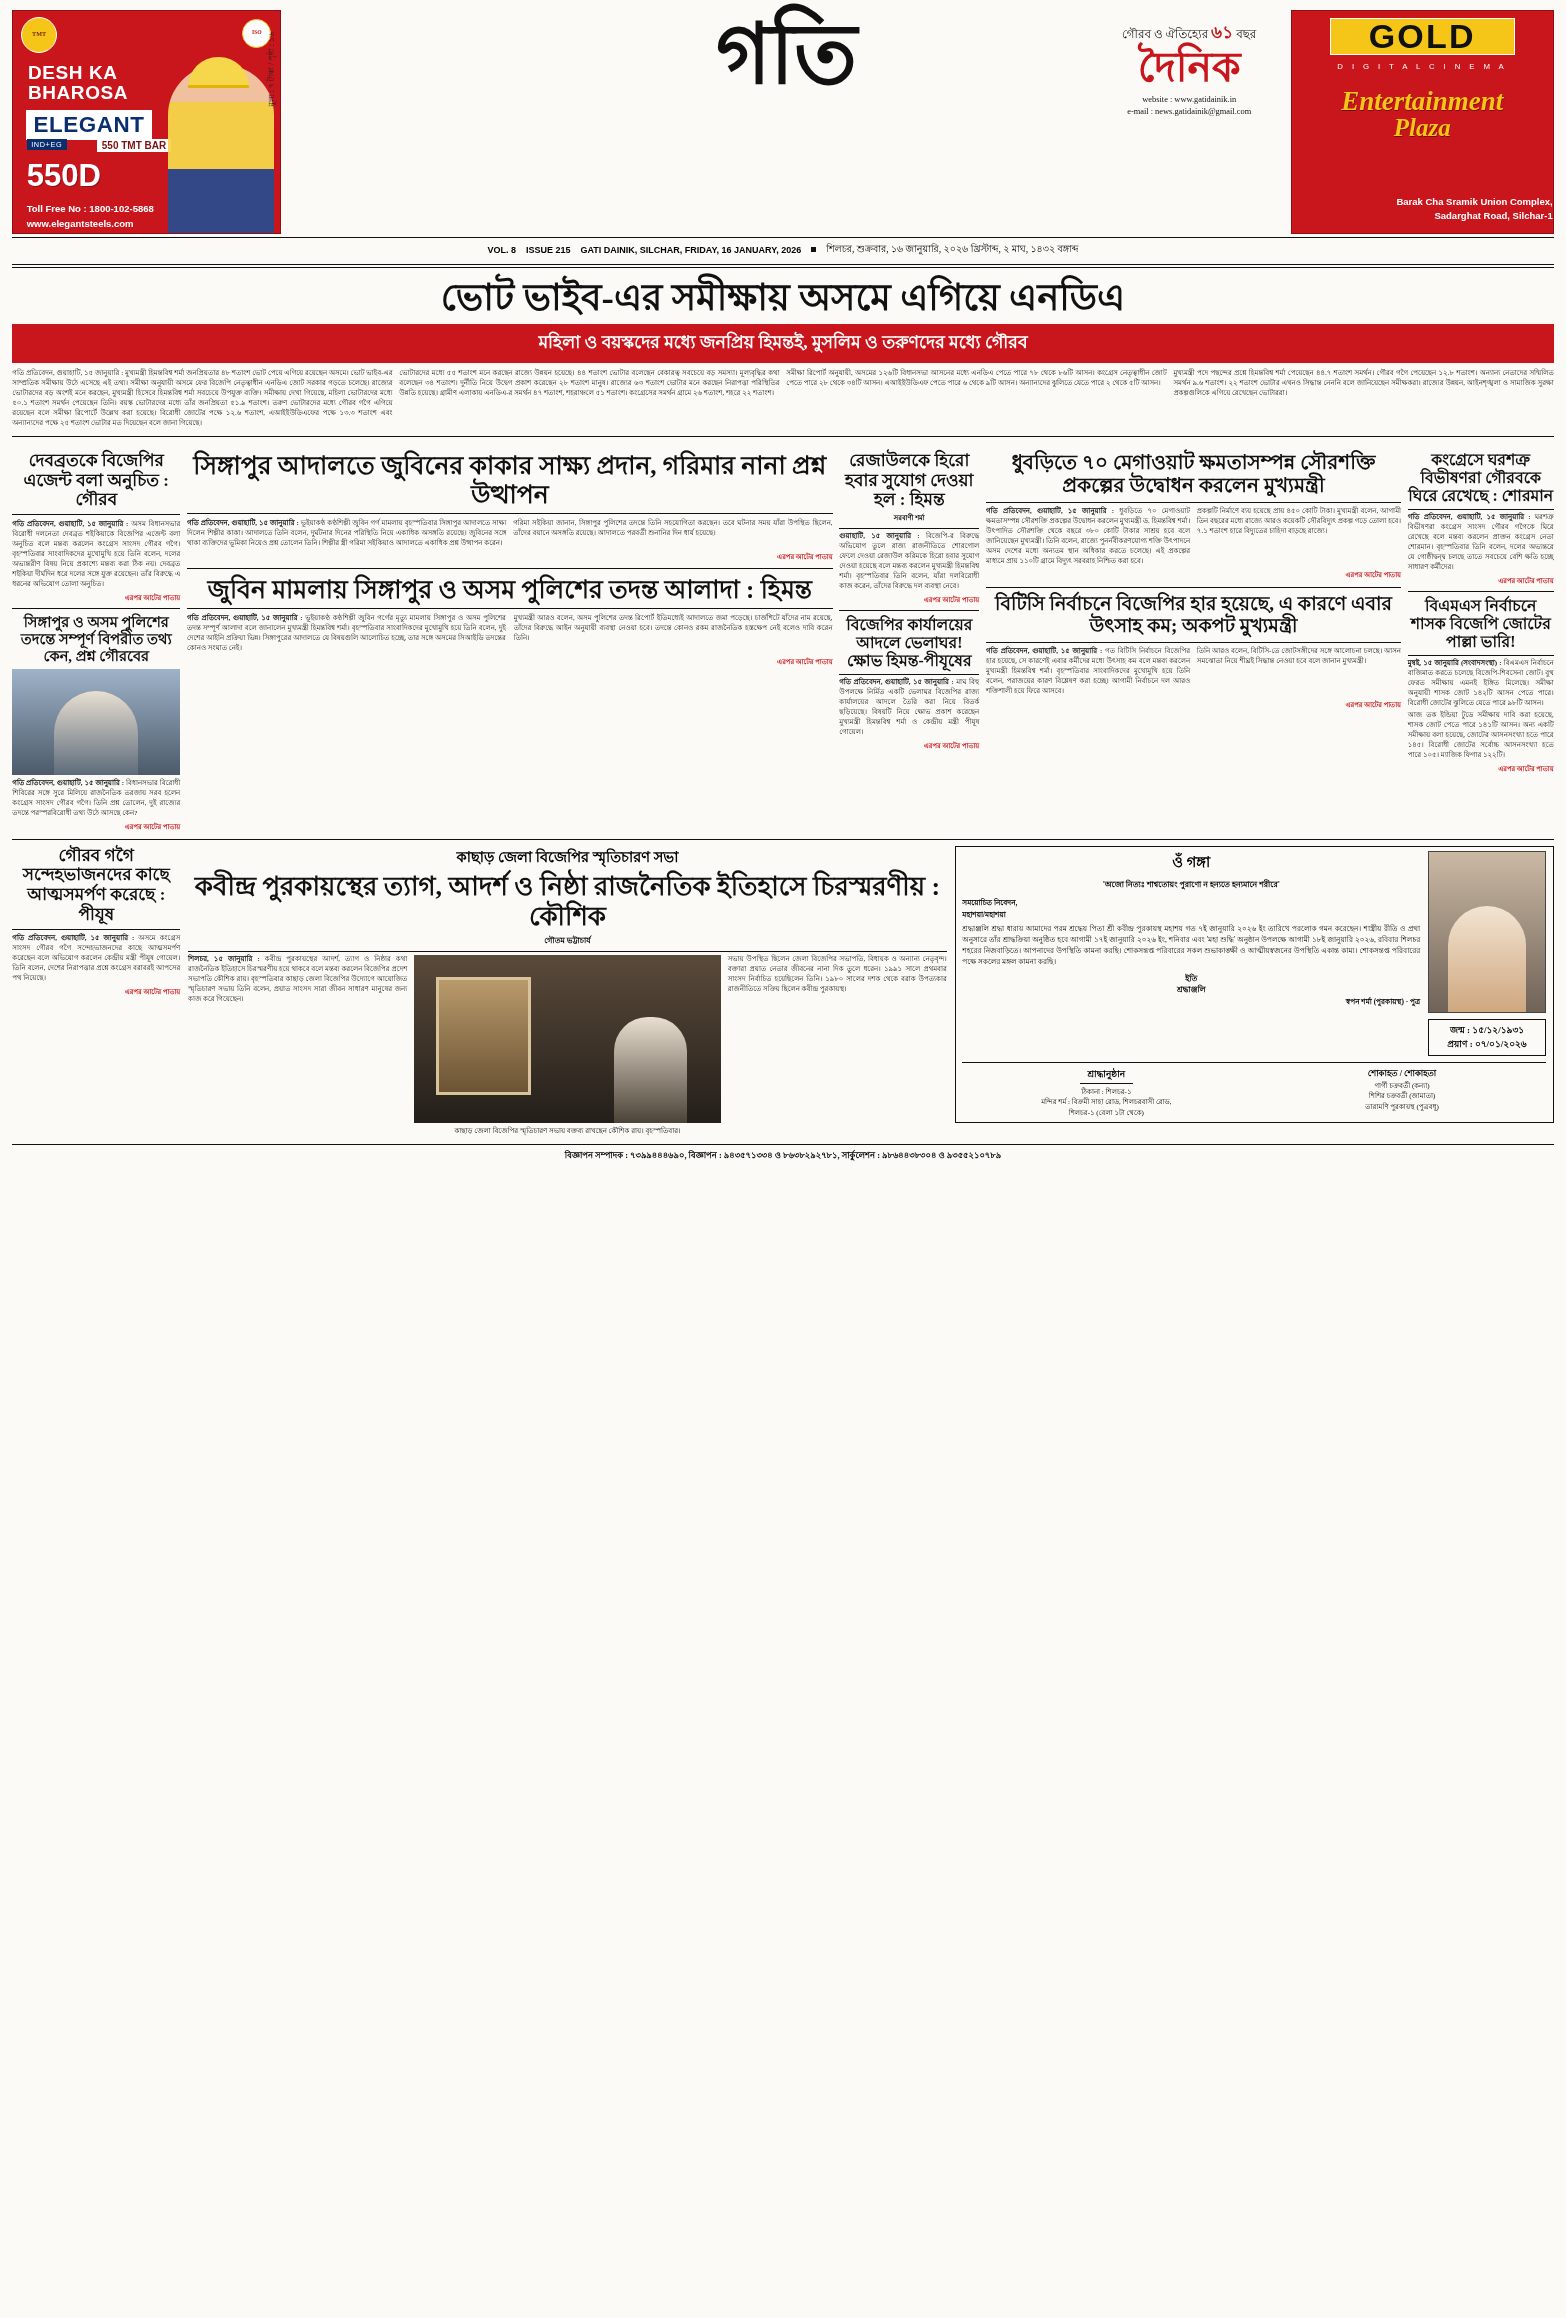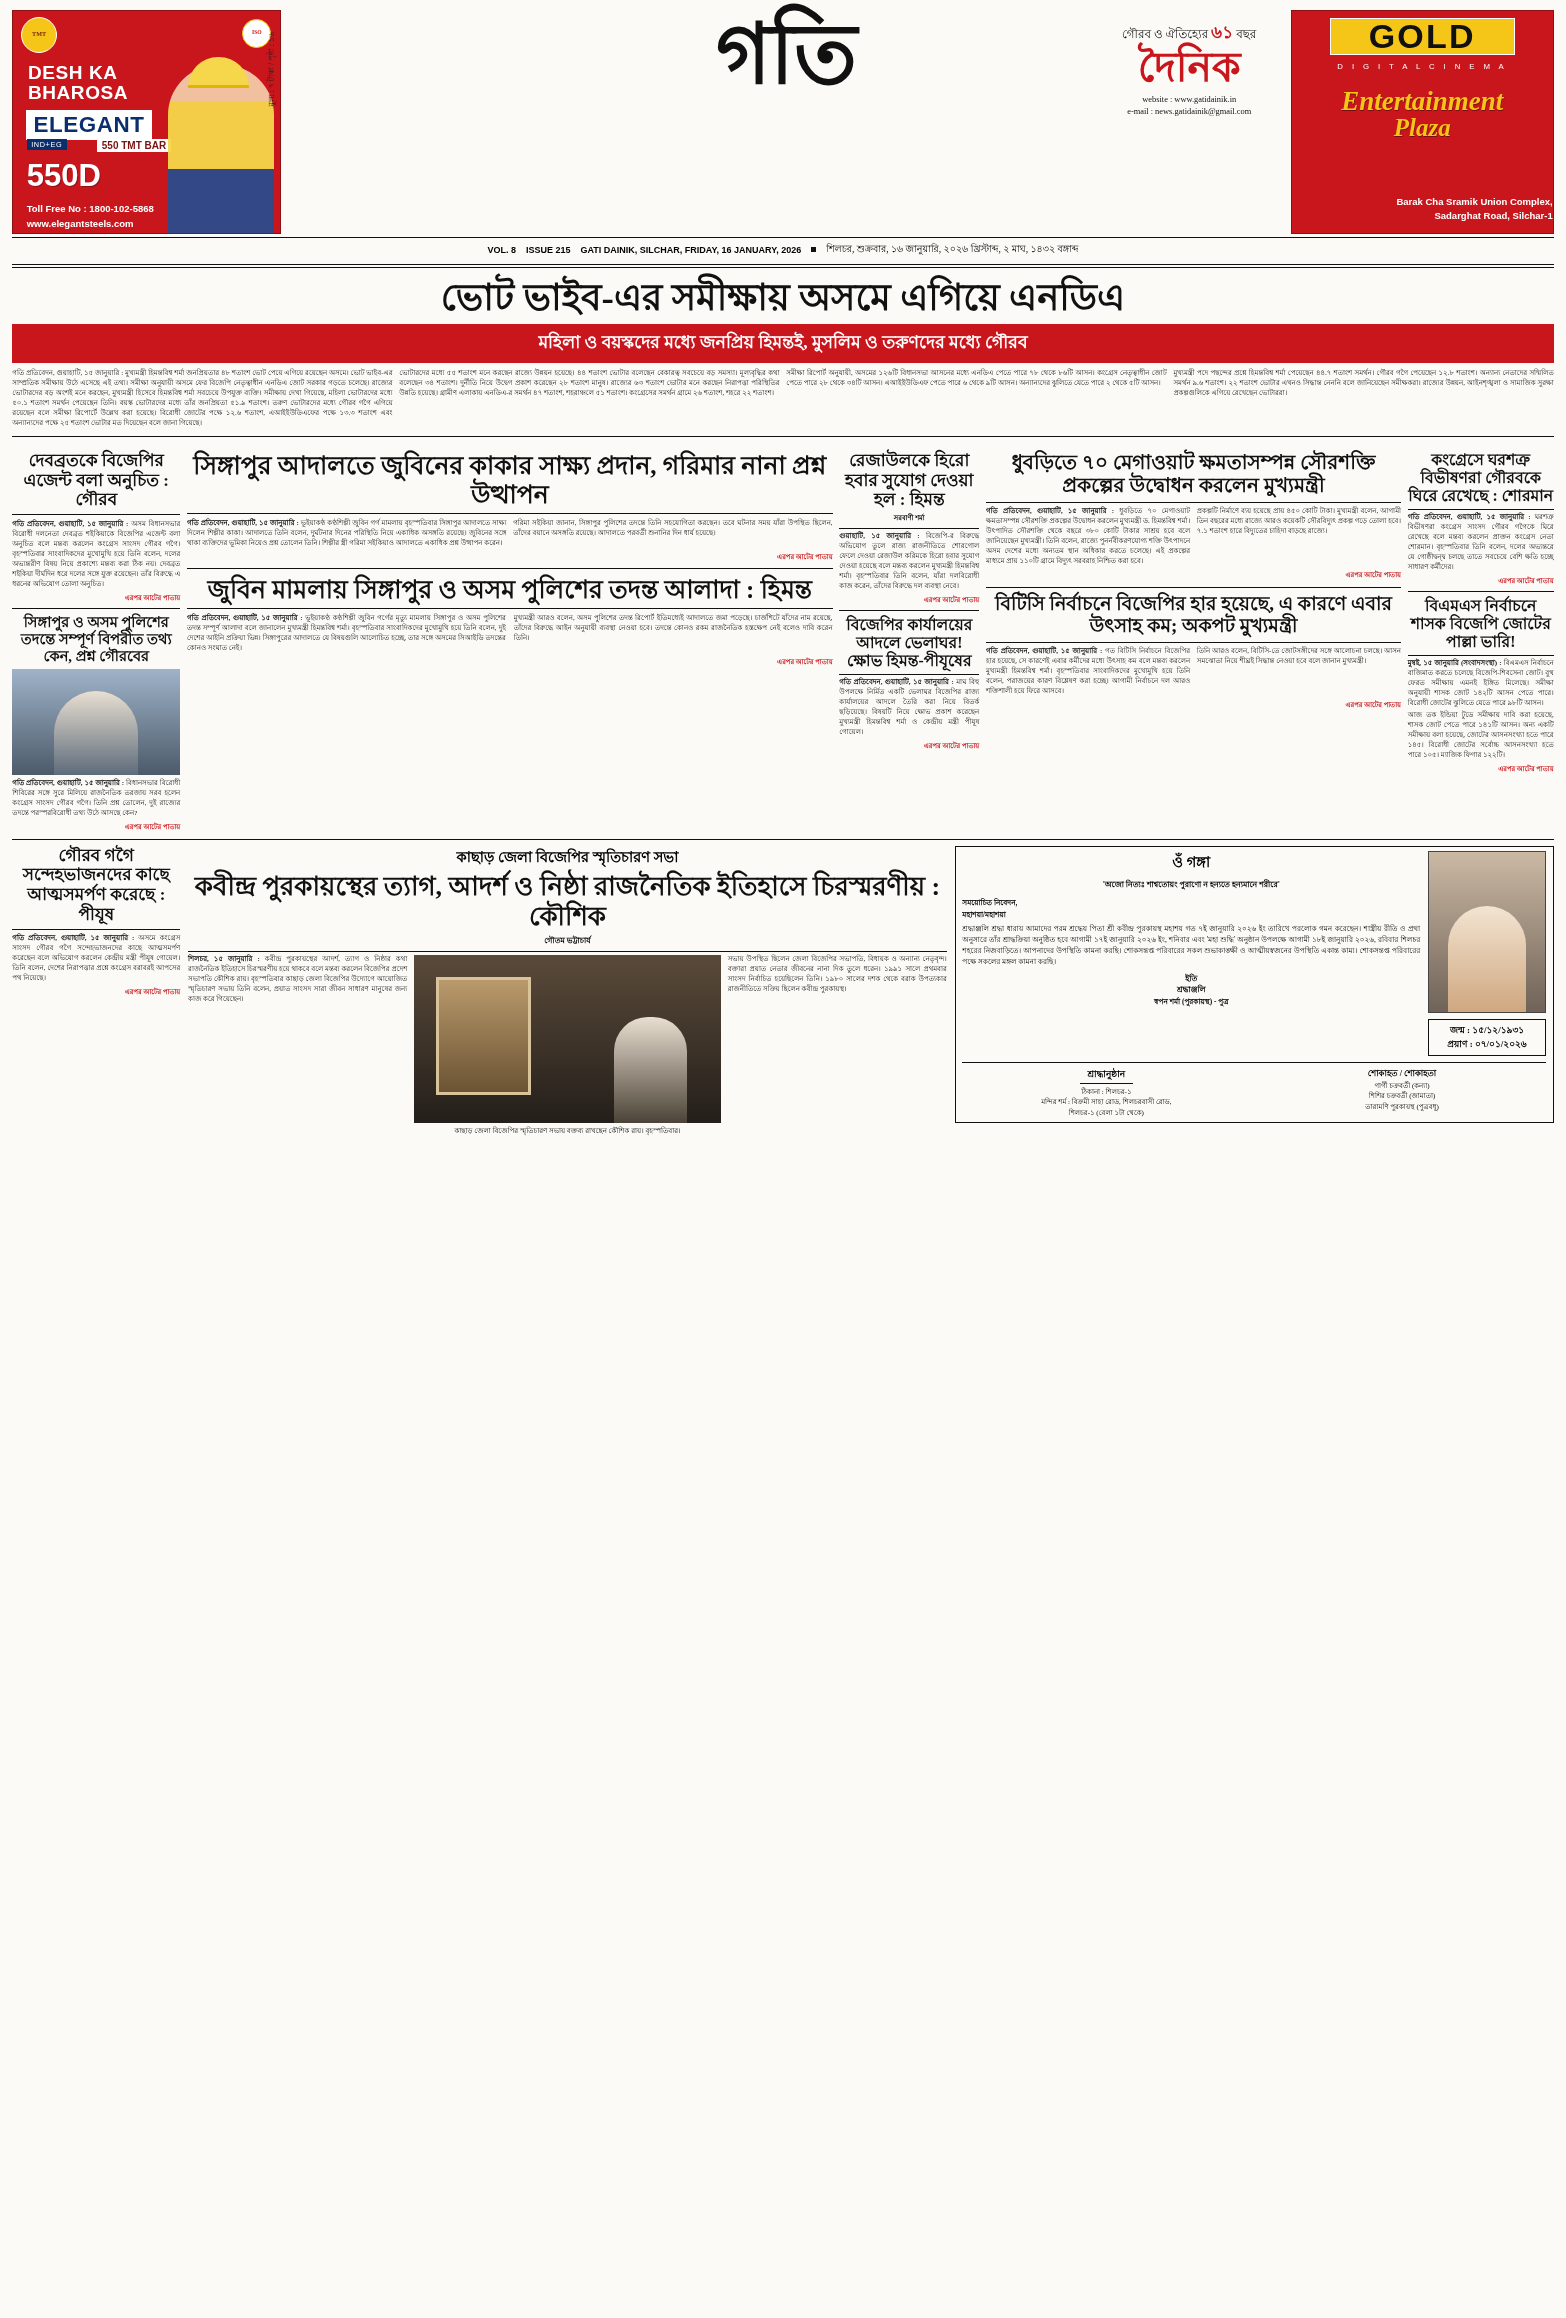--- a/index.html
+++ b/index.html
@@ -429,21 +429,21 @@
       <div class="om-box">
         <div style="display:flex; gap:7.8px;">
           <div style="flex:1;">
             <div class="om-title">ওঁ গঙ্গা</div>
             <div class="om-quote">'অজো নিত্যঃ শাশ্বতোয়ং পুরাণো ন হন্যতে হন্যমানে শরীরে'</div>
             <div style="font-size:7.3px;font-weight:bold;">সময়োচিত নিবেদন,</div>
             <div style="font-size:7.3px;font-weight:bold;margin-bottom:3.4px;">মহাশয়া/মহাশয়া</div>
             <div class="om-body">শ্রদ্ধাঞ্জলি শ্রদ্ধা ধারায় আমাদের পরম শ্রদ্ধেয় পিতা শ্রী কবীন্দ্র পুরকায়স্থ মহাশয় গত ৭ই জানুয়ারি ২০২৬ ইং তারিখে পরলোক গমন করেছেন। শাস্ত্রীয় রীতি ও প্রথা অনুসারে তাঁর শ্রাদ্ধক্রিয়া অনুষ্ঠিত হবে আগামী ১৭ই জানুয়ারি ২০২৬ ইং, শনিবার এবং 'মহা শুদ্ধি' অনুষ্ঠান উপলক্ষে আগামী ১৮ই জানুয়ারি ২০২৬, রবিবার শিলচর শহরের নিজবাড়িতে। আপনাদের উপস্থিতি কামনা করছি। শোকসন্তপ্ত পরিবারের সকল শুভাকাঙ্ক্ষী ও আত্মীয়স্বজনের উপস্থিতি একান্ত কাম্য। শোকসন্তপ্ত পরিবারের পক্ষে সকলের মঙ্গল কামনা করছি।</div>
             <div style="text-align:center;font-size:7.8px;font-weight:bold;margin-top:5.6px;line-height:1.4;white-space:pre-line;">ইতি
 শ্রদ্ধাঞ্জলি</div>
-            <div style="text-align:center;font-size:7.3px;font-weight:bold;">স্বপন শর্মা (পুরকায়স্থ) - পুত্র</div>
+            <div style="text-align:right;font-size:7.3px;font-weight:bold;">স্বপন শর্মা (পুরকায়স্থ) - পুত্র</div>
           </div>
           <div style="width:118px;">
             <div class="photo ph-portrait" style="height:162px;border:0.6px solid #444;">
               <div style="position:absolute;left:50%;transform:translateX(-50%);bottom:0;width:78px;height:106px;background:linear-gradient(180deg,#f2e4d2,#cfa77f);border-radius:39px 39px 0 0;"></div>
             </div>
             <div class="om-dates" style="margin-top:5.6px;">
               <div><span>জন্ম :</span>
                    <span>১৫/১২/১৯৩১</span></div>
               <div><span>প্রয়াণ :</span>
                    <span>০৭/০১/২০২৬</span></div>
@@ -462,15 +462,16 @@
             <div style="font-weight:bold;font-size:8.4px;">শোকাহত / শোকাহতা</div>
             <div style="font-size:7px;white-space:pre-line;line-height:1.45;">গার্গী চক্রবর্তী (কন্যা)
 শিশির চক্রবর্তী (জামাতা)
 তারামণি পুরকায়স্থ (পুত্রবধূ)</div>
           </div>
         </div>
       </div>
     </div>
   </div>
 
+  <div class="footer-bar">বিজ্ঞাপন সম্পাদক : ৭৩৯৯৪৪৪৬৯০, বিজ্ঞাপন : ৯৪৩৫৭১৩৩৪ ও ৮৬৩৮২৯২৭৮১, সার্কুলেশন : ৯৮৬৪৪৩৮৩০৪ ও ৯৩৫৫২১০৭৮৯</div>
 
 </div>
 
 
 </body></html>

